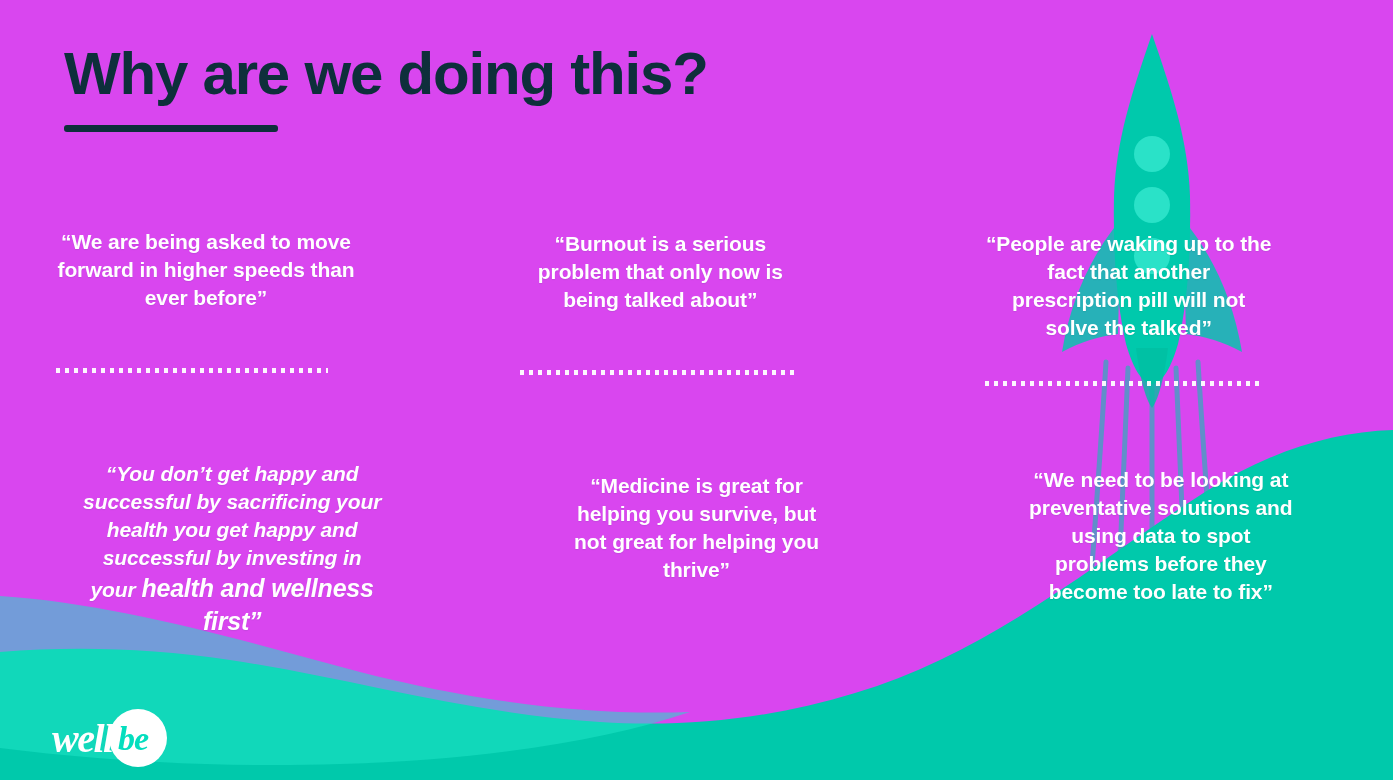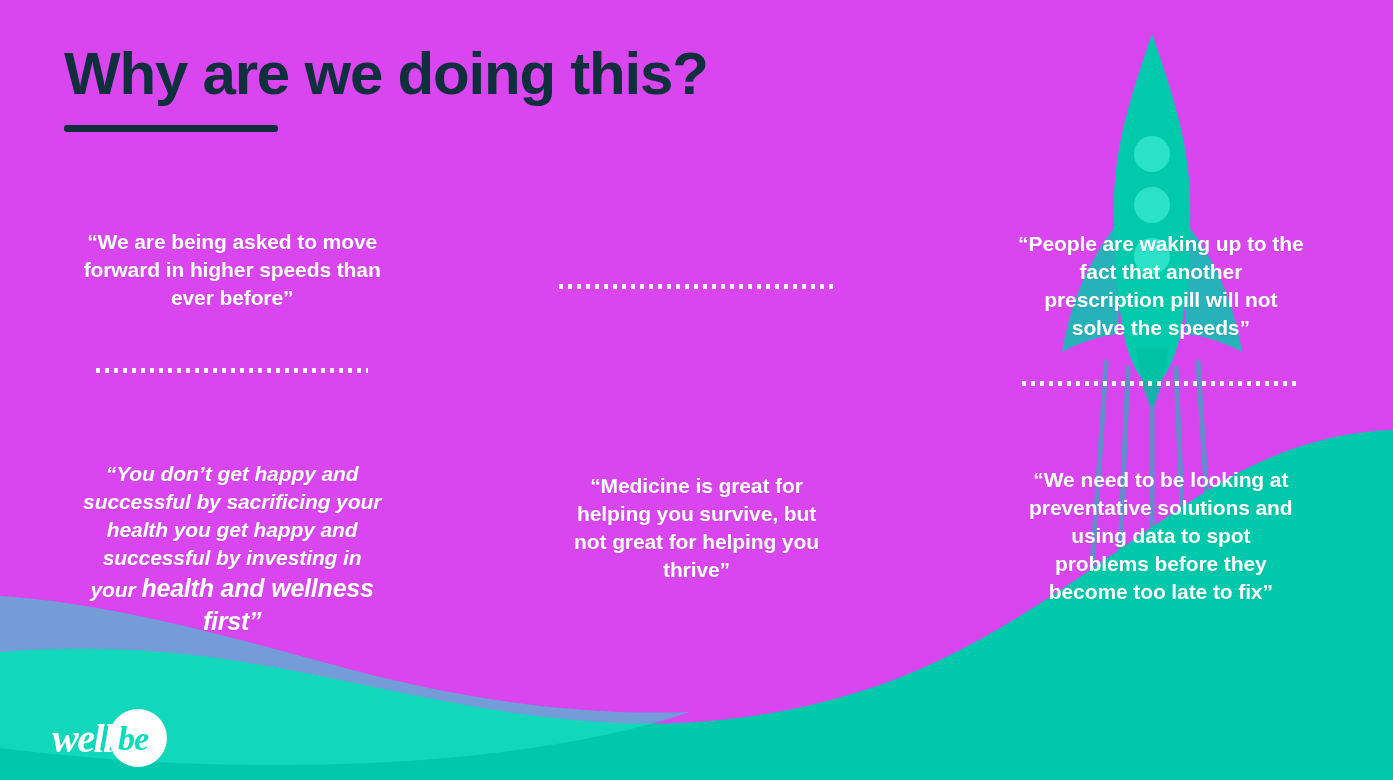--- a/index.html
+++ b/index.html
@@ -70,21 +70,20 @@
     width: 1393px;
     z-index: 5;
     display: grid;
     grid-template-columns: repeat(3, 1fr);
     column-gap: 0;
   }
 
   .col {
     display: flex;
     flex-direction: column;
-    align-items: center;
     padding: 0 56px;
   }
 
   .quote {
     color: #FFFFFF;
     text-align: center;
     font-size: 21px;
     font-weight: 700;
     line-height: 1.33;
     letter-spacing: -0.1px;
@@ -207,25 +206,26 @@
   </div>
 
   <div class="grid">
 
     <div class="col col-1">
       <div class="quote">“We are being asked to move forward in higher speeds than ever before”</div>
       <div class="divider"></div>
     </div>
 
     <div class="col col-2">
+      <div class="quote">“Burnout is a serious problem that only now is being talked about”</div>
       <div class="divider"></div>
     </div>
 
     <div class="col col-3">
-      <div class="quote">“People are waking up to the fact that another prescription pill will not solve the speeds”</div>
+      <div class="quote">“People are waking up to the fact that another prescription pill will not solve the talked”</div>
       <div class="divider"></div>
     </div>
 
   </div>
 
   <div class="row2">
 
     <div class="col col-1">
       <div class="quote"><span>“You don’t get happy and successful by sacrificing your health you get happy and successful by investing in your </span><span class="em">health and wellness first”</span></div>
     </div>

